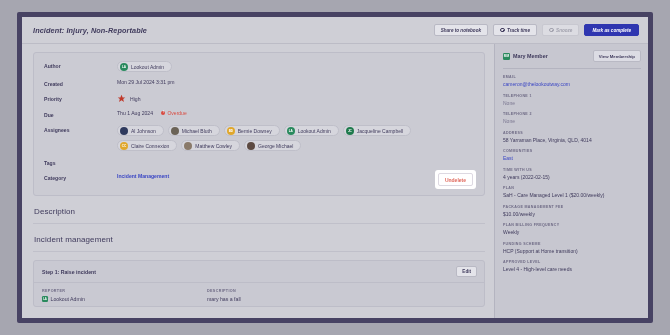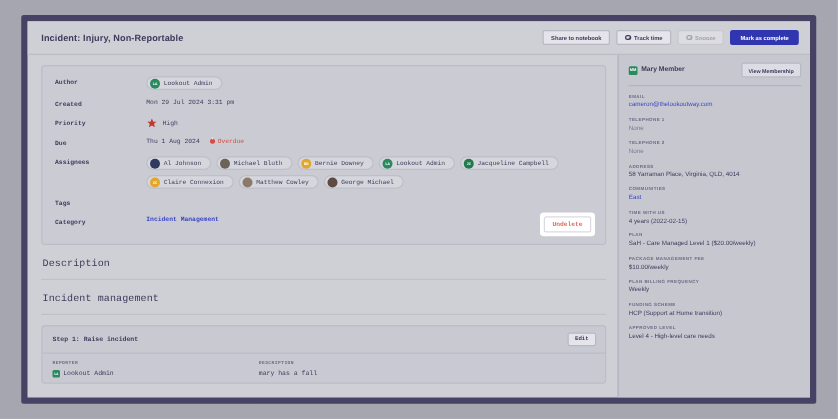--- a/index.html
+++ b/index.html
@@ -23,20 +23,21 @@
     overflow: hidden;
     position: relative;
   }
   
   .topbar {
     height: 27px;
     display: flex; align-items: center;
     padding: 0 9px 0 11px;
     background: #cfcfd6;
     border-bottom: 1px solid #bcbcc6;
+    font-style: italic;
   }
   .doc-title {
     font-size: 7.3px; font-weight: bold; color: #3f3a5c;
     letter-spacing: .1px; flex: 1;
   }
   .btn-row { display: flex; align-items: center; gap: 5px; }
   .btn {
     height: 12px; padding: 0 6px;
     display: flex; align-items: center; gap: 2.5px;
     font-size: 4.6px; font-weight: bold; color: #3f3a5c;
@@ -51,21 +52,21 @@
   .ico-clock {
     width: 4.6px; height: 4.6px; border-radius: 50%;
     border: .6px solid currentColor; position: relative; flex: none;
   }
   .ico-clock::after {
     content: ''; position: absolute; left: 1.7px; top: .8px;
     width: .55px; height: 1.5px; background: currentColor;
   }
   
   .body-split { display: flex; height: calc(100% - 27px); }
-  .left-col { width: 472px; padding: 8px 9px 0 11px; overflow: hidden; font-family: Liberation Mono, monospace; }
+  .left-col { width: 472px; padding: 8px 9px 0 11px; overflow: hidden; }
   .right-col {
     flex: 1; background: #c7c7d0;
     border-left: 1px solid #b4b4c0;
     padding: 6px 7px 0 8px; overflow: hidden;
   }
   
   .card {
     background: #cbcbd3; border: .7px solid #bdbdc8;
     border-radius: 3px; padding: 8px 10px 7px 10px;
     position: relative;

